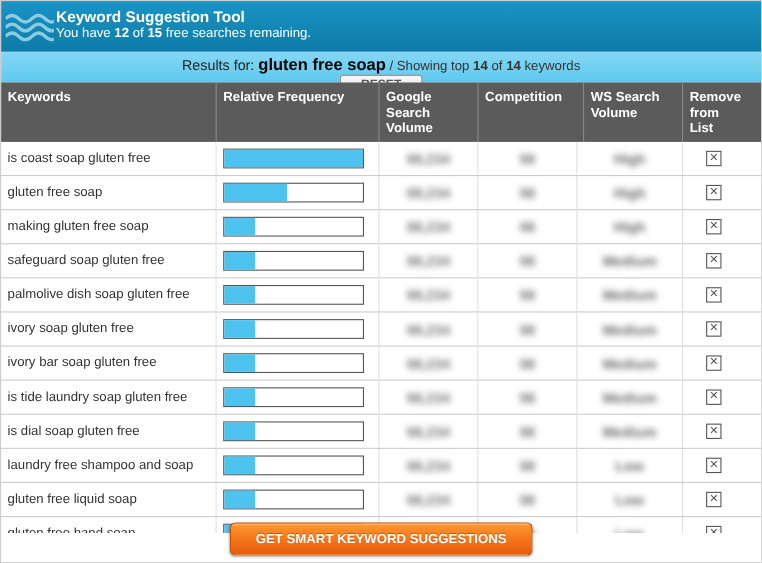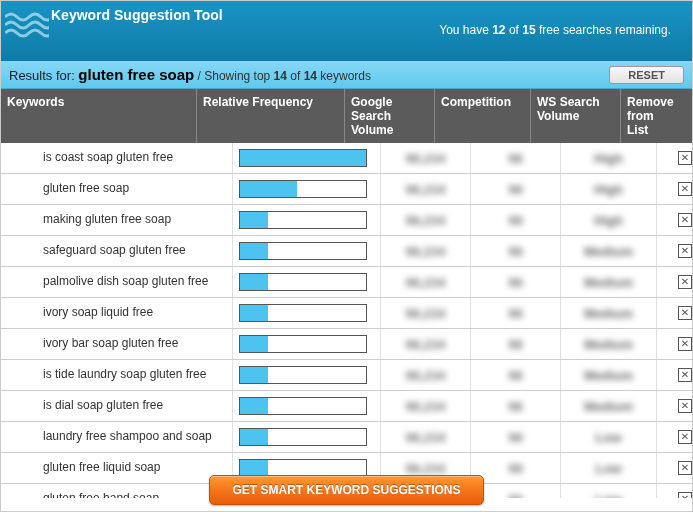--- a/index.html
+++ b/index.html
@@ -2,38 +2,39 @@
 <html><head>
 <meta charset="utf-8">
 <style>
   * { box-sizing: border-box; margin: 0; padding: 0; }
   body { font-family: Arial, Helvetica, sans-serif; font-size: 12px; background: #fff; }
   .container { width: 693px; height: 512px; position: relative; overflow: hidden; border:1px solid #ccc;}
   
   .top-header {
     background: linear-gradient(to bottom, #1a94c4 0%, #0e7ba8 100%);
     color: #fff;
-    padding: 6px 21px 8px 50px;
+    padding: 6px 10px 8px 50px;
     position: relative;
-    height: 60px;
+    height: 46px;
   }
   .logo-wave {
     position: absolute; left: 4px; top: 2px; width: 44px; height: 40px; opacity:0.7;
   }
   .logo-wave svg { width: 100%; height: 100%; }
   .top-title { font-size: 14px; font-weight: bold; }
-  .top-sub { font-size: 12px; text-align: right; }
+  .top-sub { font-size: 12px; }
   .top-sub b { font-weight: bold; }
 
   .results-bar {
     background: linear-gradient(to bottom, #86d7f5 0%, #5fc9ee 100%);
     padding: 4px 8px;
     display: flex; align-items: center; justify-content: space-between;
     height: 28px;
     border-bottom:1px solid #4aa8cc;
+    flex-direction:column;
   }
   .results-text { font-size: 13px; color: #222; }
   .results-text .term { font-weight: bold; font-size: 15px; color: #000; }
   .results-text .showing { color: #333; font-size: 12px; }
   .reset-btn {
     background: linear-gradient(to bottom, #f8f8f8, #e2e2e2);
     border: 1px solid #999; border-radius: 3px;
     padding: 2px 18px; font-size: 11px; font-weight: bold; color: #555;
     cursor: pointer;
   }
@@ -45,21 +46,21 @@
   }
   .th { padding: 6px 6px; border-right: 1px solid #888; min-height:48px; display:flex; align-items:flex-start;}
   .c-kw   { width: 196px; flex: 0 0 196px; }
   .c-rf   { width: 148px; flex: 0 0 148px; }
   .c-gsv  { width: 90px;  flex: 0 0 90px; }
   .c-wsv  { width: 90px;  flex: 0 0 90px; }
   .c-comp { width: 96px;  flex: 0 0 96px; }
   .c-rem  { width: 56px;  flex: 0 0 56px; border-right:none;}
   
   .tbody { height: 355px; overflow-y: scroll; }
-  .row { display: flex; border-bottom: 1px solid #ccc; min-height: 30px; align-items: center; padding-left: 36px;}
+  .row { display: flex; border-bottom: 1px solid #ccc; min-height: 30px; align-items: center;}
   .td { padding: 4px 6px; border-right: 1px solid #e0e0e0; min-height:30px; display:flex; align-items:center;}
   .td.c-kw { color:#333; font-size:12px; line-height:1.3; }
   .td.c-rem { justify-content:center; border-right:none;}
   .td.c-gsv, .td.c-wsv, .td.c-comp { justify-content:center; }
 
   .bar-outer { width: 128px; height: 18px; border:1px solid #555; background:#fff; position:relative;}
   .bar-inner { height:100%; background:#4dc3f0; }
 
   .blur-val {
     filter: blur(3px);
@@ -226,21 +227,21 @@
             <span class="blur-val">98</span>
           </div>
           <div class="td c-comp">
             <span class="blur-comp">Medium</span>
           </div>
           <div class="td c-rem">
             <div class="remove-x">✕</div>
           </div>
         </div>
         <div class="row">
-          <div class="td c-kw">ivory soap liquid free</div>
+          <div class="td c-kw">ivory soap gluten free</div>
           <div class="td c-rf">
             <div class="bar-outer">
               <div class="bar-inner" style="width: 22%;"></div>
             </div>
           </div>
           <div class="td c-gsv">
             <span class="blur-val">98,234</span>
           </div>
           <div class="td c-wsv">
             <span class="blur-val">98</span>

